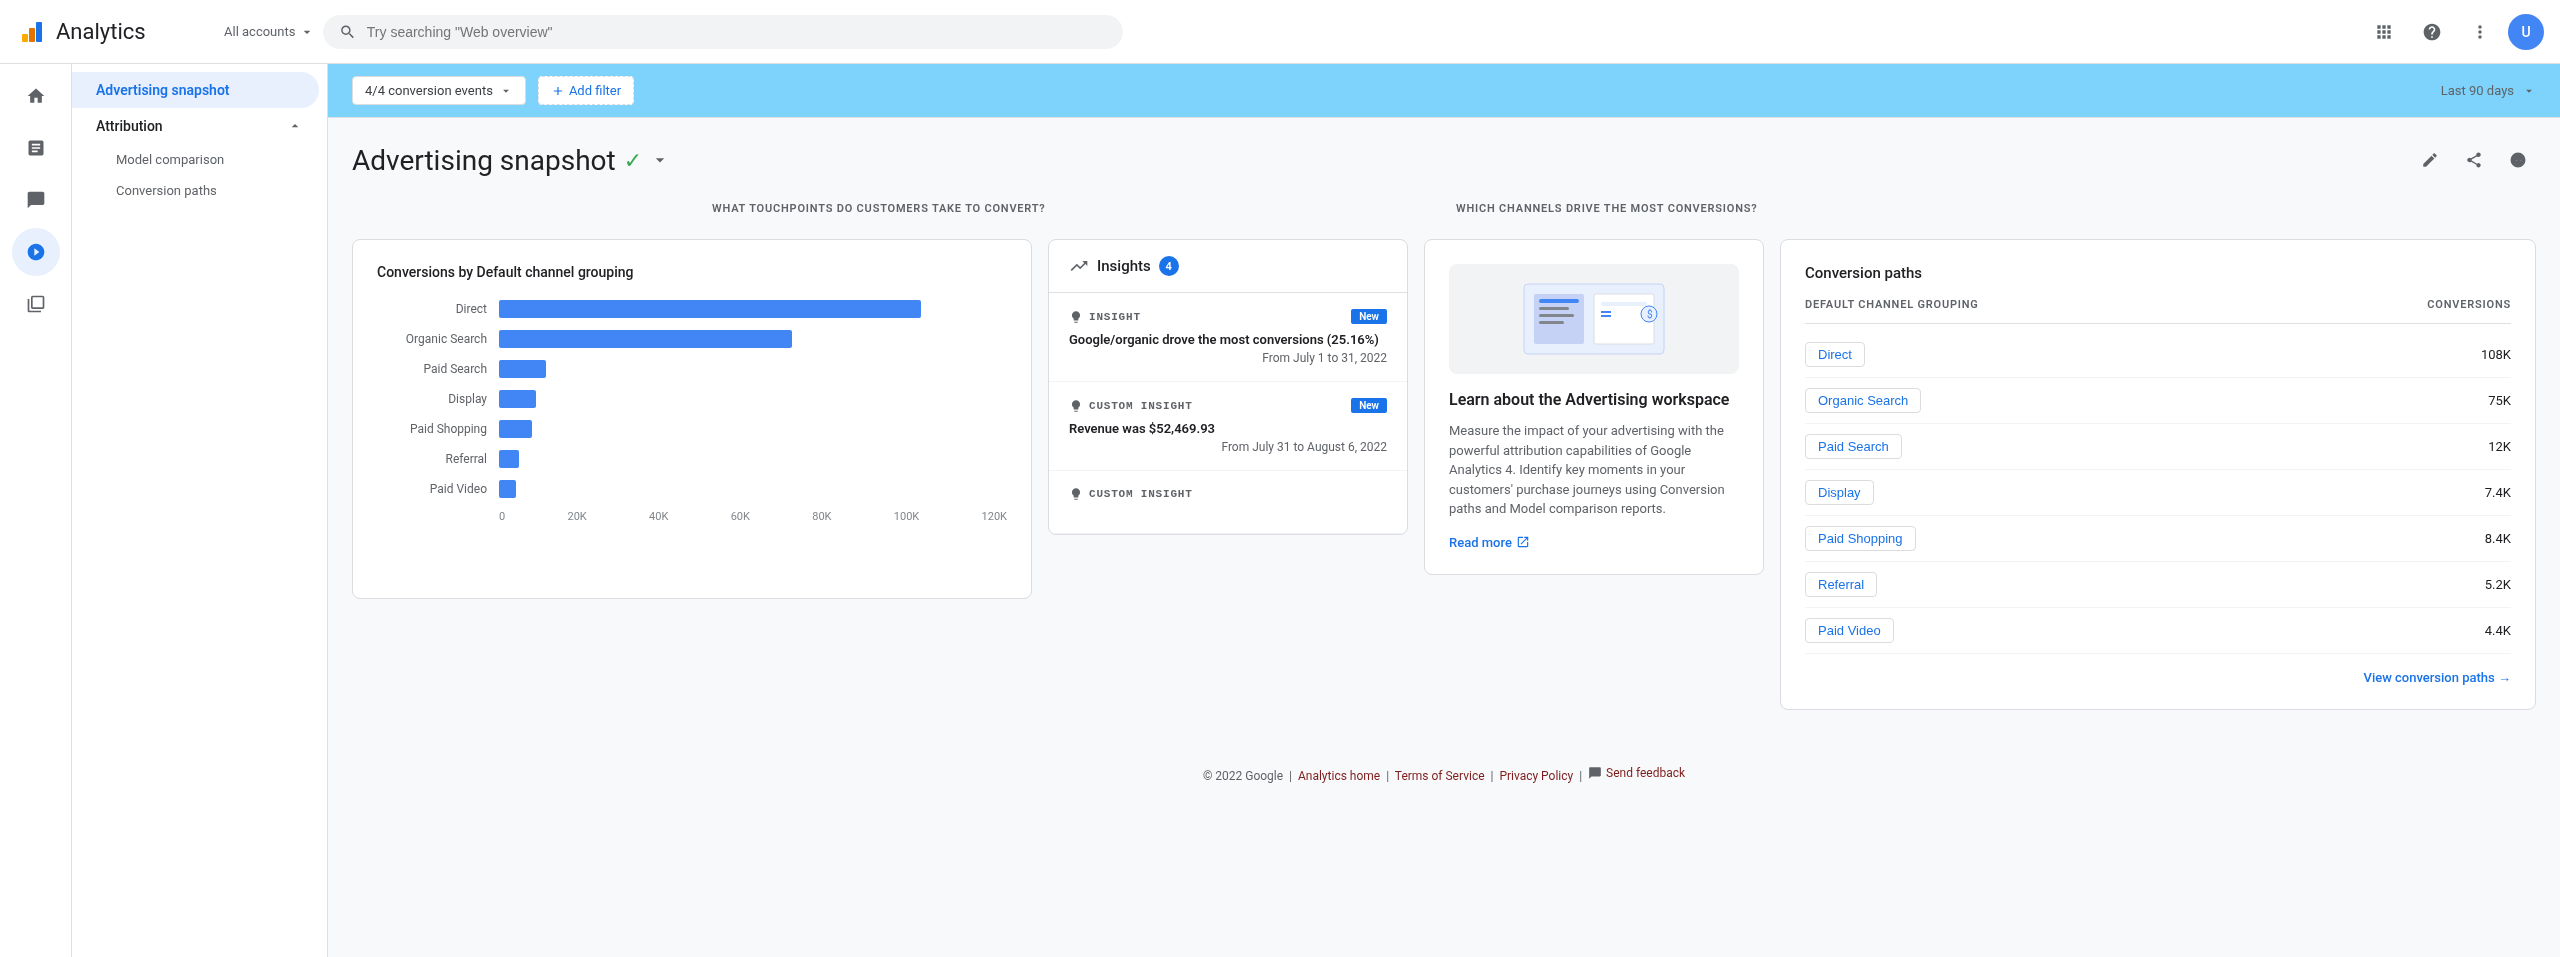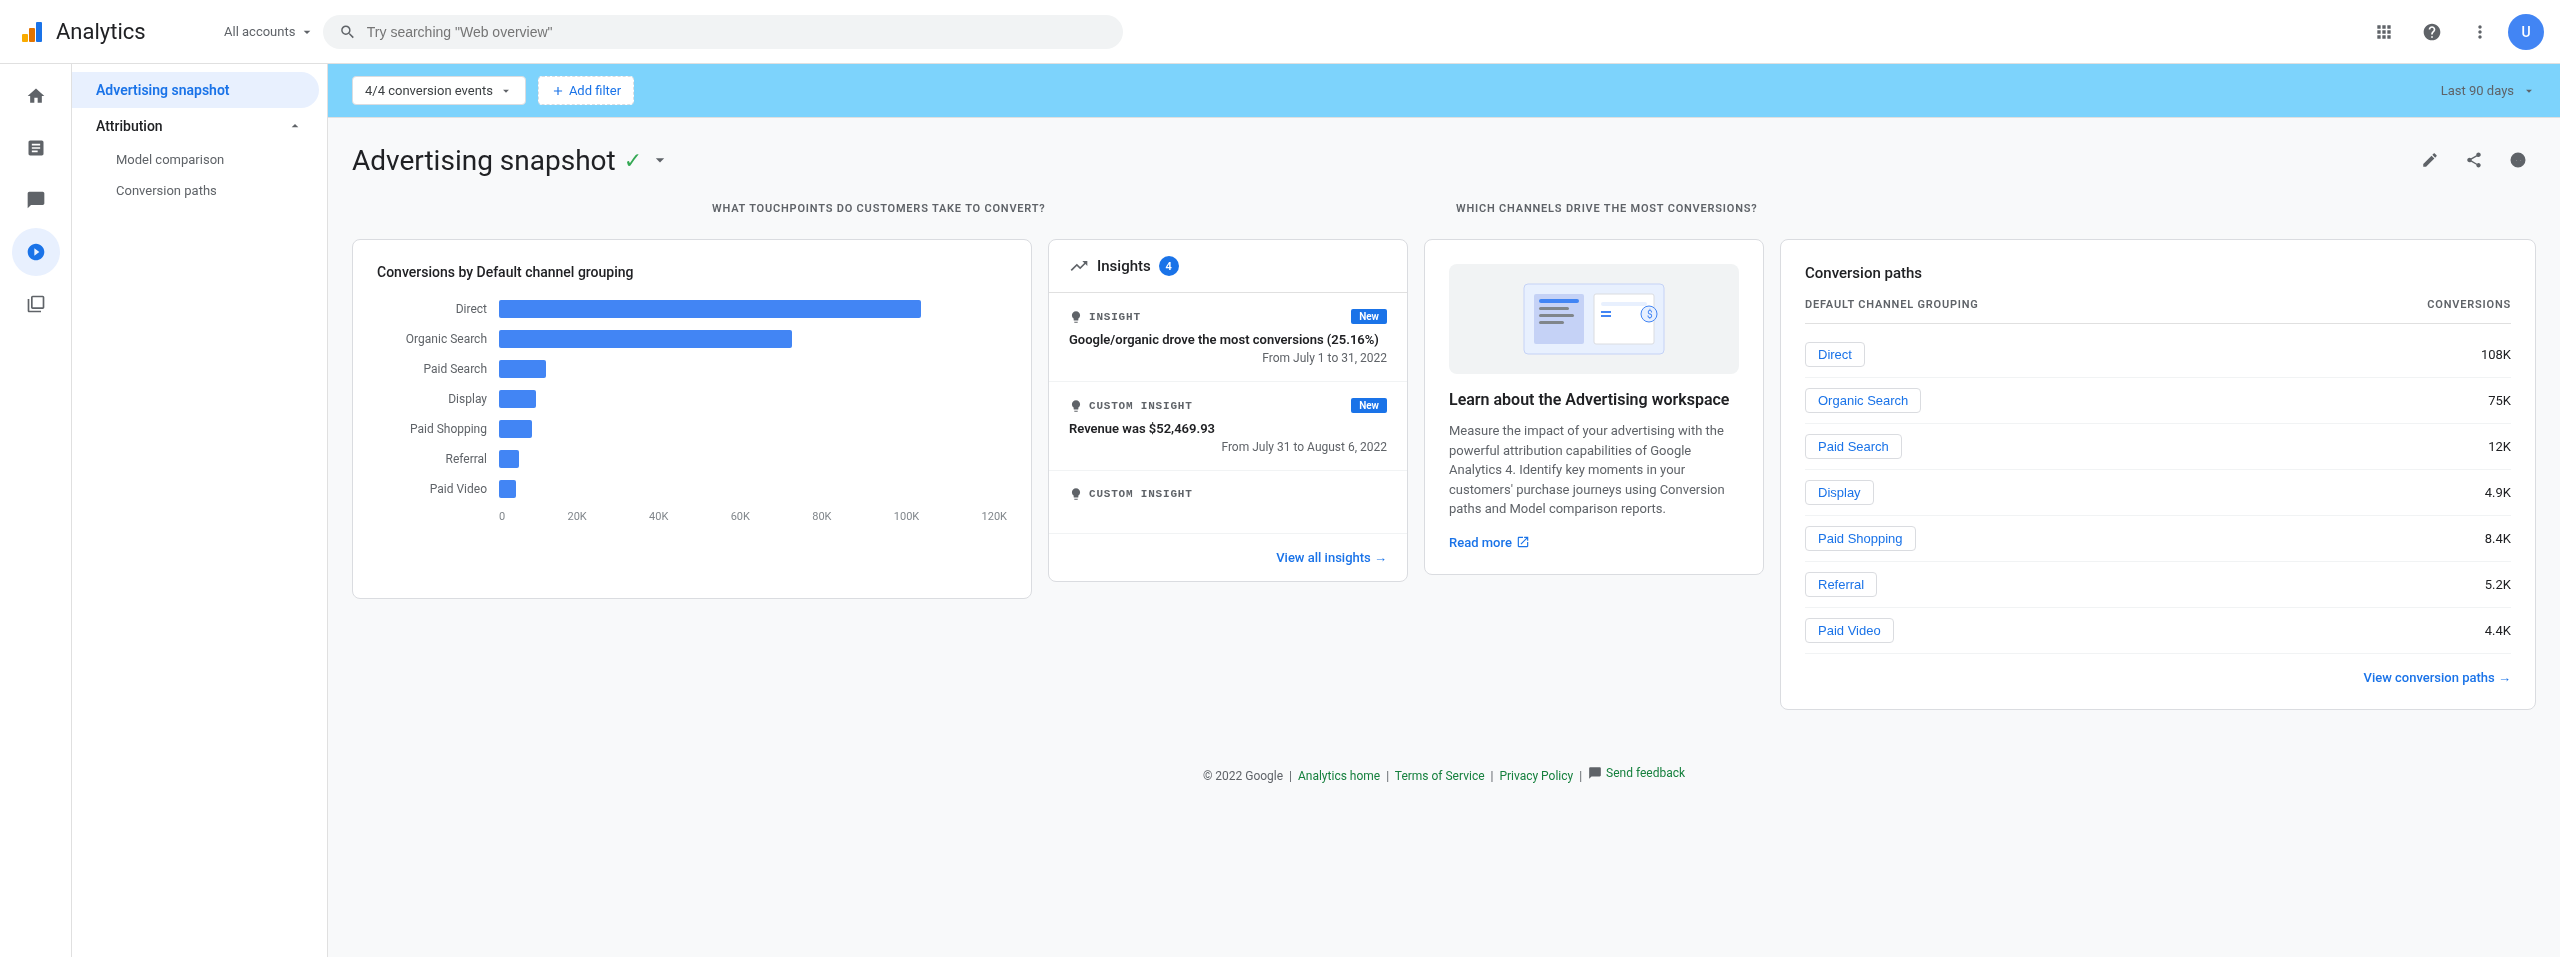--- a/index.html
+++ b/index.html
@@ -91,21 +91,21 @@
     .conv-paths-card { background: #fff; border: 1px solid #dadce0; border-radius: 8px; padding: 24px; flex: 1; min-height: 360px; }
     .conv-paths-title { font-size: 15px; font-weight: 500; color: #202124; margin-bottom: 16px; }
     .conv-table-header { display: flex; justify-content: space-between; font-size: 11px; font-weight: 600; letter-spacing: 0.8px; color: #5f6368; text-transform: uppercase; padding-bottom: 12px; border-bottom: 1px solid #e0e0e0; margin-bottom: 8px; }
     .conv-row { display: flex; align-items: center; justify-content: space-between; padding: 10px 0; border-bottom: 1px solid #f1f3f4; }
     .conv-channel-btn { padding: 4px 12px; border: 1px solid #dadce0; border-radius: 4px; font-size: 13px; color: #1a73e8; cursor: pointer; background: #fff; }
     .conv-value { font-size: 13px; color: #202124; }
     .conv-paths-footer { margin-top: 16px; text-align: right; }
 
     
     .footer { text-align: center; padding: 24px; font-size: 12px; color: #5f6368; }
-    .footer a { color: #15803d; text-decoration: none; }
+    .footer a { color: #7f1d1d; text-decoration: none; }
   </style>
 </head>
 <body>
 
 <div class="top-nav">
   <div class="logo-area">
 
     <svg class="logo-icon" viewBox="0 0 32 32" fill="none">
       <rect width="32" height="32" rx="4" fill="white"></rect>
       <rect x="6" y="18" width="6" height="8" rx="1" fill="#F9AB00"></rect>
@@ -351,25 +351,20 @@
             <div class="insight-date">From July 31 to August 6, 2022</div>
           </div>
           <div class="insight-item" style="padding: 16px 20px 24px;">
             <div class="insight-type-row">
               <div class="insight-type">
                 <svg width="14" height="14" viewBox="0 0 24 24" fill="#5f6368">
                     <path d="M9 21c0 .55.45 1 1 1h4c.55 0 1-.45 1-1v-1H9v1zm3-19C8.14 2 5 5.14 5 9c0 2.38 1.19 4.47 3 5.74V17c0 .55.45 1 1 1h6c.55 0 1-.45 1-1v-2.26c1.81-1.27 3-3.36 3-5.74 0-3.86-3.14-7-7-7z"></path>
                   </svg>
                 <span>CUSTOM INSIGHT</span>
               </div>
-            </div>
-          </div>
-          <div class="insights-footer">
-            <div class="view-all-link">
-              <span>View all insights →</span>
             </div>
           </div>
         </div>
 
         <div class="learn-card">
           <div class="learn-card-img">
 
             <svg width="200" height="90" viewBox="0 0 200 90" fill="none">
               <rect x="30" y="10" width="140" height="70" rx="4" fill="#e8f0fe" stroke="#c5d2f6" stroke-width="1"></rect>
               <rect x="40" y="20" width="50" height="50" rx="2" fill="#c5d2f6"></rect>
@@ -409,21 +404,21 @@
               <div class="conv-row">
     <button class="conv-channel-btn">Organic Search</button>
     <span class="conv-value">75K</span>
   </div>
               <div class="conv-row">
     <button class="conv-channel-btn">Paid Search</button>
     <span class="conv-value">12K</span>
   </div>
               <div class="conv-row">
     <button class="conv-channel-btn">Display</button>
-    <span class="conv-value">4.9K</span>
+    <span class="conv-value">7.4K</span>
   </div>
               <div class="conv-row">
     <button class="conv-channel-btn">Paid Shopping</button>
     <span class="conv-value">8.4K</span>
   </div>
               <div class="conv-row">
     <button class="conv-channel-btn">Referral</button>
     <span class="conv-value">5.2K</span>
   </div>
               <div class="conv-row">

